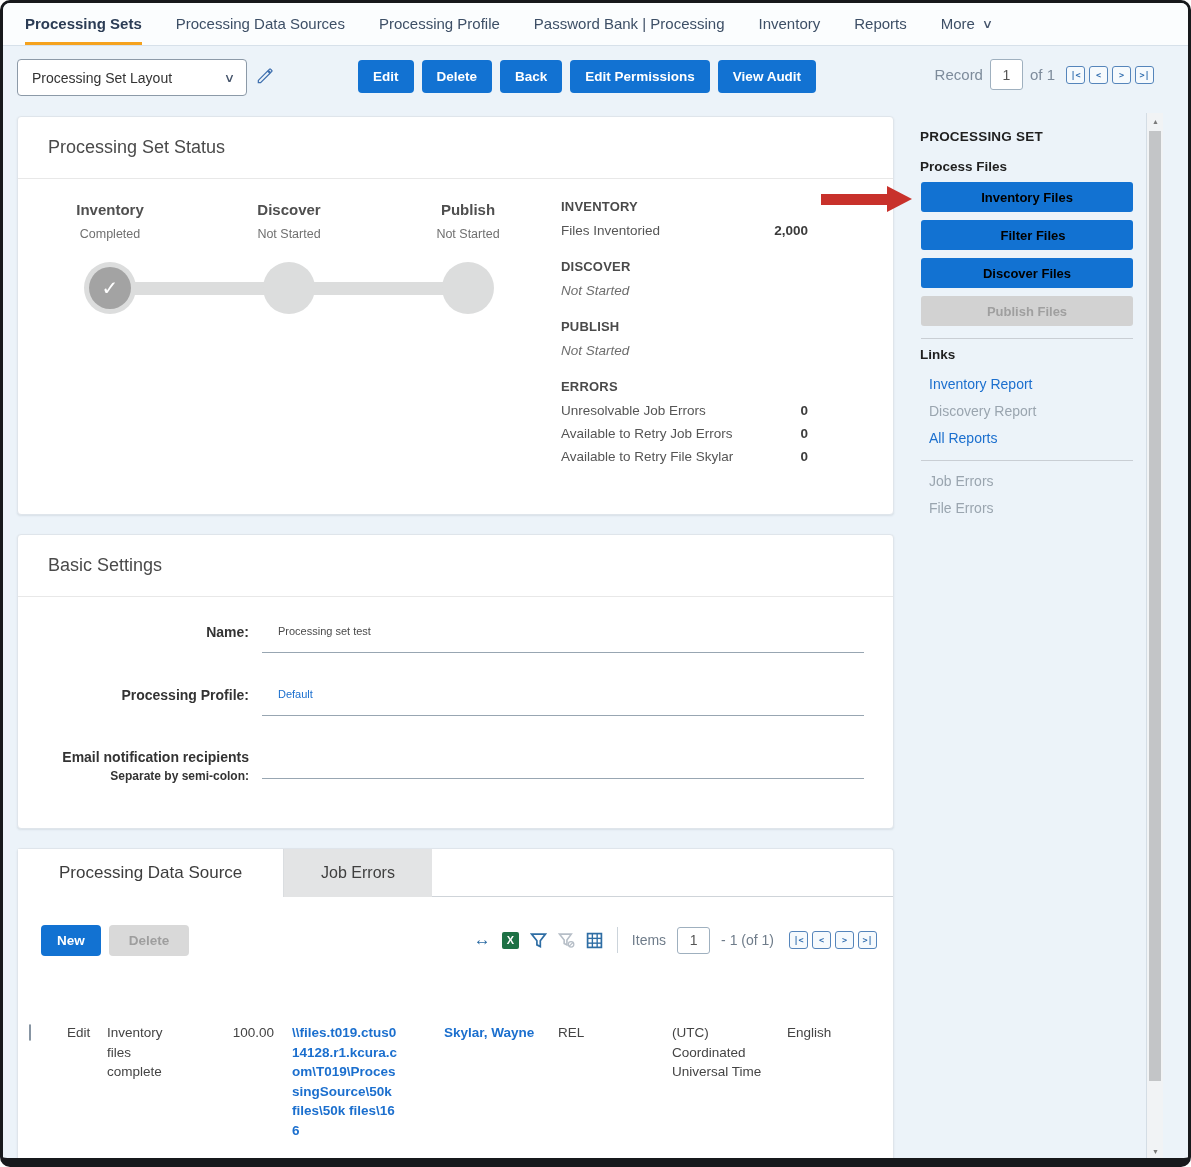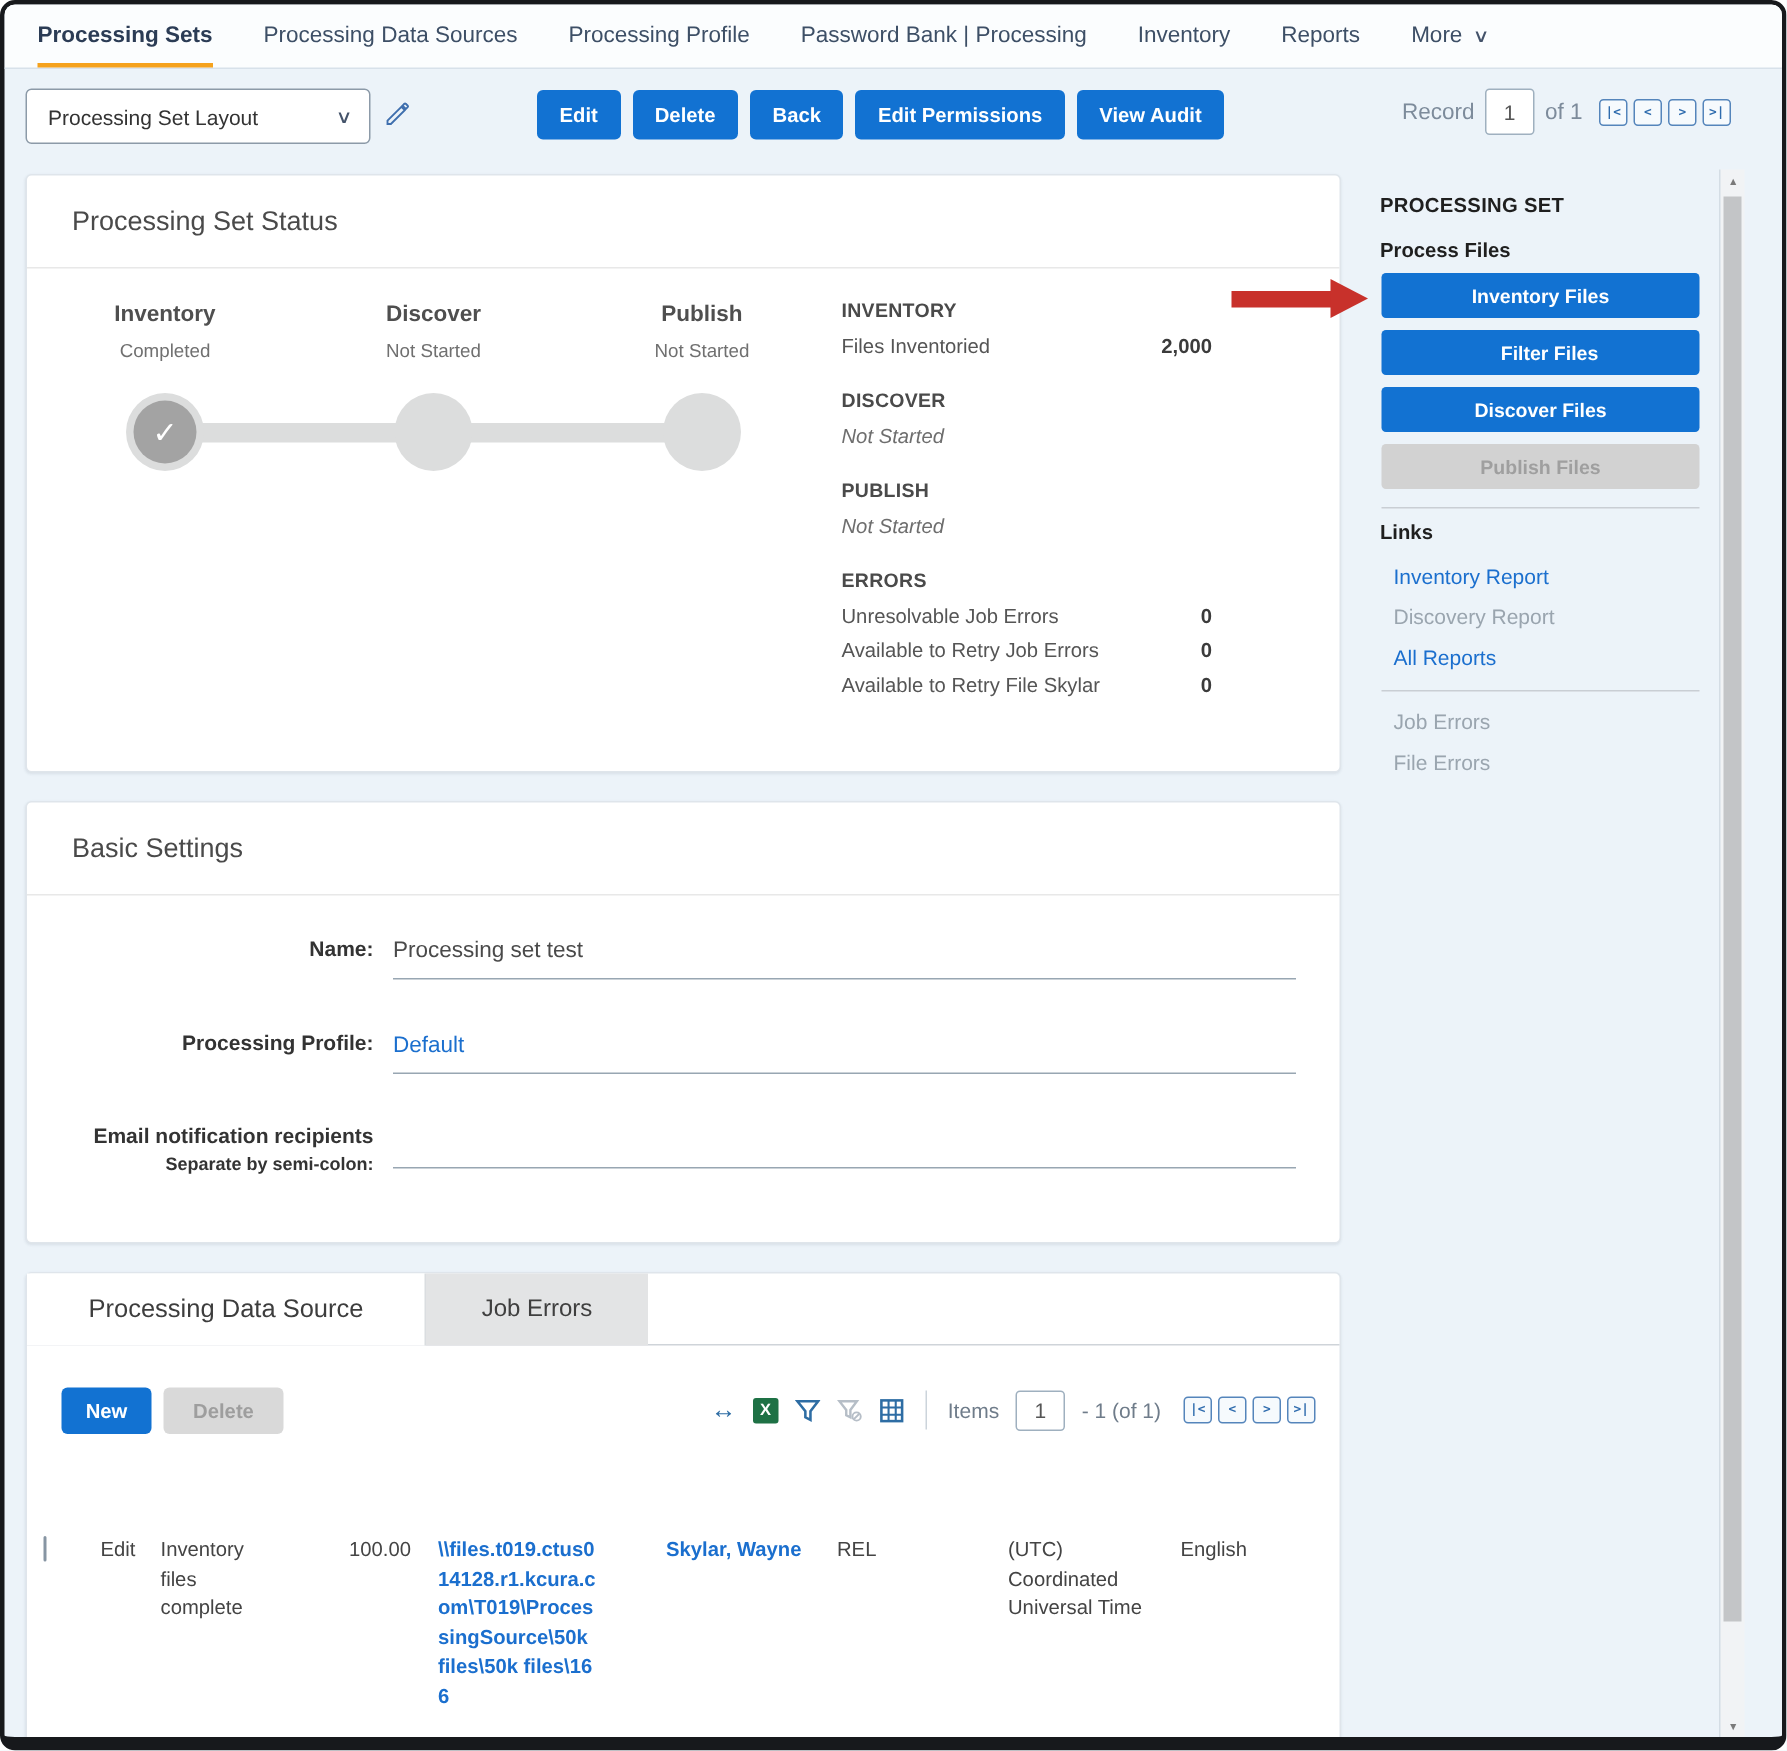--- a/index.html
+++ b/index.html
@@ -60,36 +60,36 @@
   .arrow { position:absolute; left:818px; top:183px; width:92px; height:27px; z-index:50; }
   .arrow .tail { position:absolute; left:0; top:8px; width:68px; height:11px; background:#c8312b; }
   .arrow .head { position:absolute; left:66px; top:0; width:0; height:0;
                  border-left:25px solid #c8312b; border-top:13px solid transparent; border-bottom:13px solid transparent; }
 
   
   .sidebar { position:absolute; left:905px; top:113px; width:238px; }
   .sb-title { font-size:13.5px; font-weight:bold; color:#1f1f1f; letter-spacing:.2px; position:absolute; left:12px; top:13px; }
   .sb-sub { font-size:13.5px; font-weight:bold; color:#1f1f1f; position:absolute; left:12px; top:43px; }
   .sb-btn { position:absolute; left:13px; width:212px; height:30px; border-radius:3px; background:#1272d2;
-            color:#ffffff; font-weight:bold; font-size:13px; display:flex; align-items:center; justify-content:center; cursor:pointer; }
+            color:#000000; font-weight:bold; font-size:13px; display:flex; align-items:center; justify-content:center; cursor:pointer; }
   .sb-btn.disabled { background:#d2d2d2; color:#9f9f9f; cursor:default; }
   .sb-div { position:absolute; left:13px; width:212px; border-top:1px solid #c9ced4; }
   .sb-link { position:absolute; left:21px; font-size:14px; color:#1b6fce; cursor:pointer; white-space:nowrap; }
   .sb-link.disabled { color:#9aa5af; cursor:default; }
 
   
   .vscroll { position:absolute; left:1143px; top:110px; width:17px; height:1046px; background:#f1f3f5;
              border-left:1px solid #d4dde5; z-index:4; }
   .vscroll .sarrow { position:absolute; left:0; width:17px; text-align:center; font-size:7px; color:#7a7a7a; }
   .vscroll .thumb { position:absolute; left:2px; top:18px; width:12px; height:950px; background:#c3c5c7; cursor:grab; }
 
   
   .p-basic { left:14px; top:531px; width:877px; height:295px; }
   .flabel { position:absolute; width:231px; text-align:right; font-size:14px; font-weight:bold; color:#333; }
-  .fvalue { position:absolute; left:244px; font-size:15px; color:#4a4a4a; }
+  .fvalue { position:absolute; left:260px; font-size:11px; color:#4a4a4a; }
   .fline  { position:absolute; left:244px; width:602px; border-bottom:1px solid #98a6b2; }
   .linkval { color:#1b6fce; cursor:pointer; }
 
   
   .p-grid { left:14px; top:845px; width:877px; height:318px; border-bottom:none; border-bottom-left-radius:0; border-bottom-right-radius:0; }
   .tabstrip { position:absolute; left:0; top:0; width:100%; height:48px; border-bottom:1px solid #cfd4d9; }
   .gtab-active { position:absolute; left:0; top:0; width:266px; height:48px; background:#fff; border-right:1px solid #dadde0;
                  display:flex; align-items:center; padding-left:41px; font-size:17px; color:#3d3d3d; cursor:pointer; }
   .gtab { position:absolute; left:266px; top:0; width:148px; height:48px; background:#e3e4e5;
           display:flex; align-items:center; justify-content:center; font-size:16px; color:#3f3f3f; cursor:pointer; }

